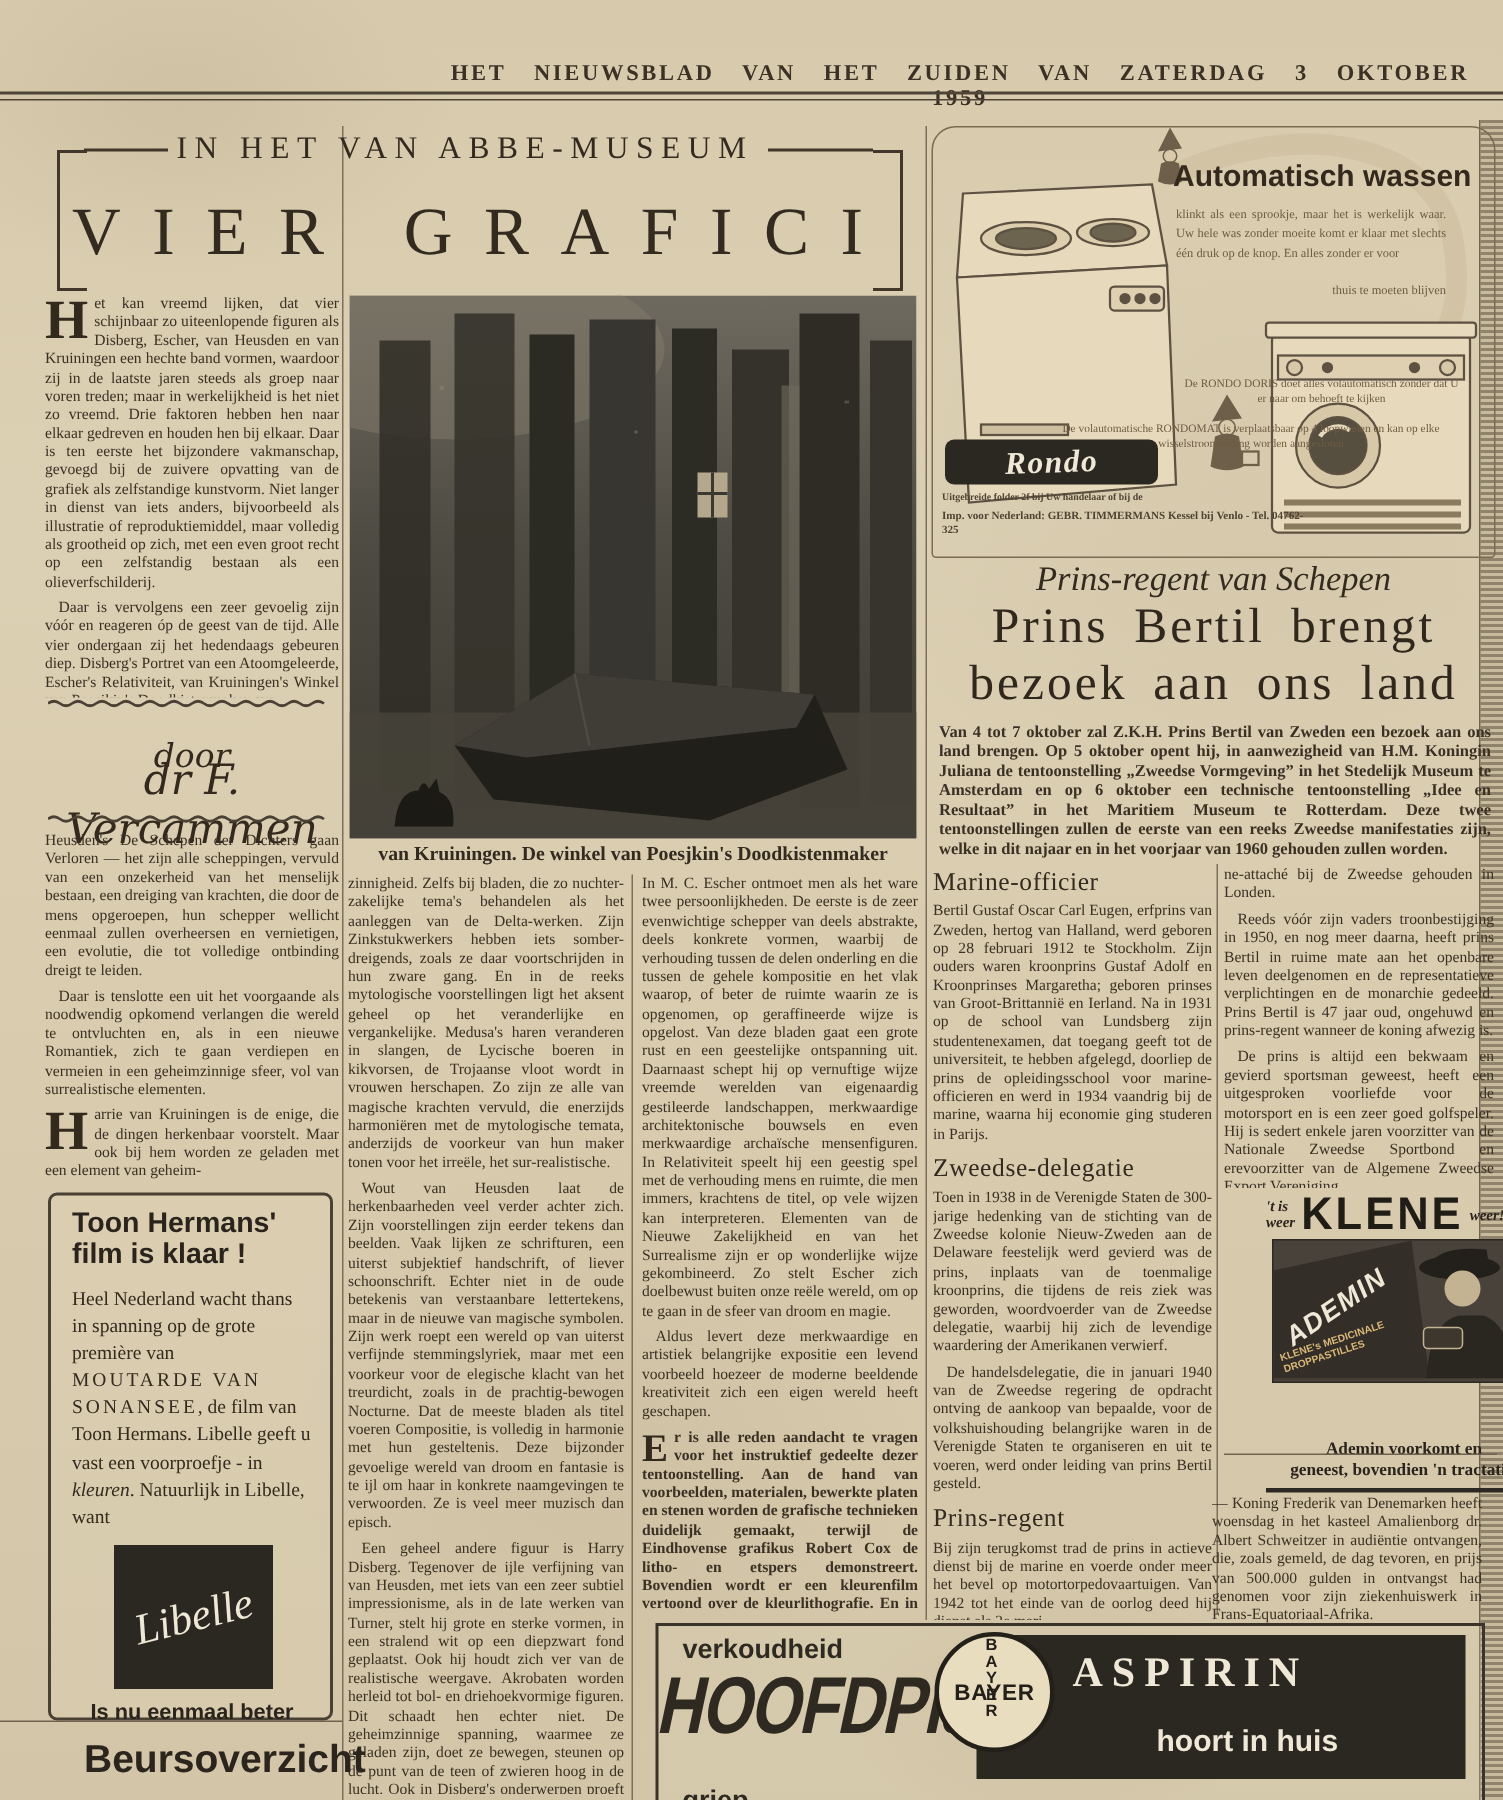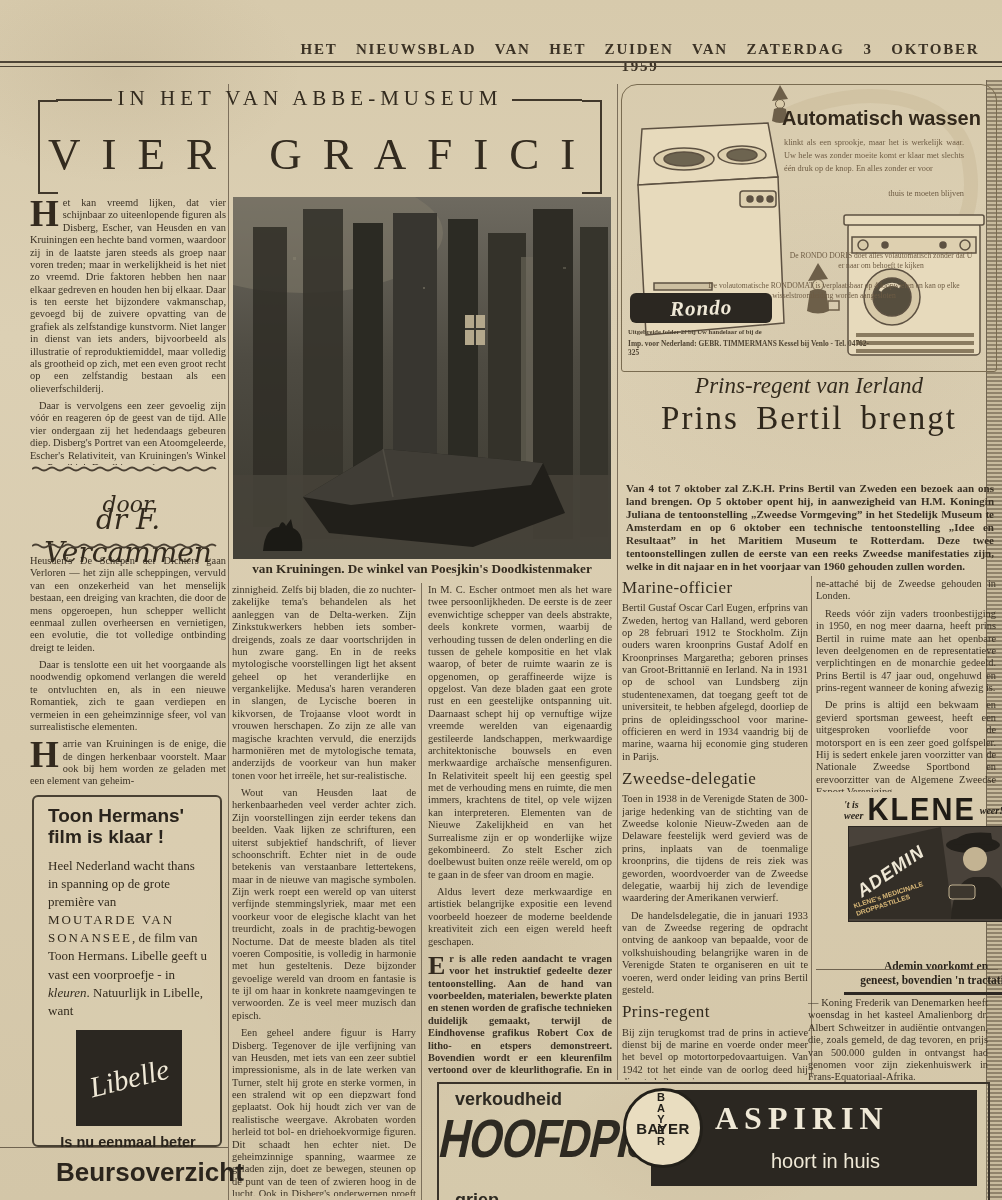--- a/index.html
+++ b/index.html
@@ -179,30 +179,31 @@
     <div class="abs serif" style="left:162px;top:104px;width:180px;font-size:8.3px;text-align:right;color:#6e5c44;">thuis te moeten blijven</div>
     <div class="abs serif" style="left:166px;top:166px;width:186px;font-size:7.6px;line-height:1.35;text-align:center;color:#6e5c44;">De RONDO DORIS doet alles volautomatisch zonder dat U er naar om behoeft te kijken</div>
     <div class="abs serif" style="left:70px;top:196px;width:284px;font-size:7.6px;line-height:1.35;text-align:center;color:#6e5c44;">De volautomatische RONDOMAT is verplaatsbaar op 4 loopwielen en kan op elke wisselstroomleiding worden aangesloten</div>
     <div class="abs blackbox" style="left:8px;top:208px;width:142px;height:30px;border-radius:6px;display:flex;align-items:center;justify-content:center;">
       <span class="serif white" style="font-style:italic;font-weight:bold;font-size:21px;transform:rotate(-2deg);letter-spacing:1px;">Rondo</span>
     </div>
     <div class="abs serif" style="left:6px;top:243px;width:156px;font-size:6.6px;font-weight:bold;color:#4f4433;">Uitgebreide folder 2f bij Uw handelaar of bij de</div>
     <div class="abs serif" style="left:6px;top:254px;width:250px;font-size:7.4px;font-weight:bold;color:#4f4433;">Imp. voor Nederland: GEBR. TIMMERMANS Kessel bij Venlo - Tel. 04762-325</div>
   </div>
 
-  <div class="abs serif" style="left:622px;top:373px;width:374px;font-size:23px;font-style:italic;text-align:center;color:#332b1e;">Prins-regent van Ierland</div>
+  <div class="abs serif" style="left:622px;top:373px;width:374px;font-size:23px;font-style:italic;text-align:center;color:#332b1e;">Prins-regent van Schepen</div>
   <div class="abs serif" style="left:622px;top:400px;width:374px;font-size:33px;letter-spacing:2px;word-spacing:7px;text-align:center;color:#30281c;">Prins Bertil brengt</div>
+  <div class="abs serif" style="left:622px;top:438px;width:374px;font-size:33px;letter-spacing:2px;word-spacing:7px;text-align:center;color:#30281c;">bezoek aan ons land</div>
   <div class="abs bt bold clip" style="left:626px;top:482px;width:368px;height:94px;font-size:11px;">Van 4 tot 7 oktober zal Z.K.H. Prins Bertil van Zweden een bezoek aan ons land brengen. Op 5 oktober opent hij, in aanwezigheid van H.M. Koningin Juliana de tentoonstelling „Zweedse Vormgeving” in het Stedelijk Museum te Amsterdam en op 6 oktober een technische tentoonstelling „Idee en Resultaat” in het Maritiem Museum te Rotterdam. Deze twee tentoonstellingen zullen de eerste van een reeks Zweedse manifestaties zijn, welke in dit najaar en in het voorjaar van 1960 gehouden zullen worden.</div>
 
   <div class="abs bt clip" style="left:622px;top:578px;width:186px;height:502px;">
     <h3 class="sec-head serif" style="margin-top:0;">Marine-officier</h3>
     <p class="first">Bertil Gustaf Oscar Carl Eugen, erfprins van Zweden, hertog van Halland, werd geboren op 28 februari 1912 te Stockholm. Zijn ouders waren kroonprins Gustaf Adolf en Kroonprinses Margaretha; geboren prinses van Groot-Brittannië en Ierland. Na in 1931 op de school van Lundsberg zijn studentenexamen, dat toegang geeft tot de universiteit, te hebben afgelegd, doorliep de prins de opleidingsschool voor marine-officieren en werd in 1934 vaandrig bij de marine, waarna hij economie ging studeren in Parijs.</p>
     <h3 class="sec-head serif">Zweedse-delegatie</h3>
     <p class="first">Toen in 1938 in de Verenigde Staten de 300-jarige hedenking van de stichting van de Zweedse kolonie Nieuw-Zweden aan de Delaware feestelijk werd gevierd was de prins, inplaats van de toenmalige kroonprins, die tijdens de reis ziek was geworden, woordvoerder van de Zweedse delegatie, waarbij hij zich de levendige waardering der Amerikanen verwierf.</p>
-    <p>De handelsdelegatie, die in januari 1933 van de Zweedse regering de opdracht ontving de aankoop van bepaalde, voor de volkshuishouding belangrijke waren in de Verenigde Staten te organiseren en uit te voeren, werd onder leiding van prins Bertil gesteld.</p>
+    <p>De handelsdelegatie, die in januari 1940 van de Zweedse regering de opdracht ontving de aankoop van bepaalde, voor de volkshuishouding belangrijke waren in de Verenigde Staten te organiseren en uit te voeren, werd onder leiding van prins Bertil gesteld.</p>
     <h3 class="sec-head serif">Prins-regent</h3>
     <p class="first">Bij zijn terugkomst trad de prins in actieve dienst bij de marine en voerde onder meer het bevel op motortorpedovaartuigen. Van 1942 tot het einde van de oorlog deed hij dienst als 2e mari-</p>
   </div>
   <div class="abs bt clip" style="left:816px;top:578px;width:180px;height:214px;">
     <p class="first">ne-attaché bij de Zweedse gehouden in Londen.</p>
     <p>Reeds vóór zijn vaders troonbestijging in 1950, en nog meer daarna, heeft prins Bertil in ruime mate aan het openbare leven deelgenomen en de representatieve verplichtingen en de monarchie gedeeld. Prins Bertil is 47 jaar oud, ongehuwd en prins-regent wanneer de koning afwezig is.</p>
     <p>De prins is altijd een bekwaam en gevierd sportsman geweest, heeft een uitgesproken voorliefde voor de motorsport en is een zeer goed golfspeler. Hij is sedert enkele jaren voorzitter van de Nationale Zweedse Sportbond en erevoorzitter van de Algemene Zweedse Export Vereniging.</p>
   </div>
 
   <div class="abs" style="left:814px;top:794px;width:184px;margin-left:30px;">
@@ -256,22 +257,22 @@
   </div>
 
   <div class="rule-h" style="left:0;top:1147px;width:228px;"></div>
   <div class="abs sans" style="left:56px;top:1157px;font-size:26px;font-weight:bold;color:#2b251d;">Beursoverzicht</div>
 
   <div class="abs" style="left:437px;top:1082px;width:549px;height:130px;border:2px solid #3a332a;background:rgba(226,214,186,.2);">
     <div class="abs sans" style="left:16px;top:5px;font-size:18px;font-weight:bold;color:#2e2a22;">verkoudheid</div>
     <div class="abs sans" style="left:8px;top:24px;font-size:43px;font-weight:bold;letter-spacing:-1px;color:#2e2a22;transform:skewX(-12deg) scaleY(1.25);transform-origin:left top;">HOOFDPIJN</div>
     <div class="abs sans" style="left:16px;top:82px;font-size:18px;font-weight:bold;color:#2e2a22;margin-top:24px;">griep</div>
     <div class="abs blackbox" style="left:212px;top:6px;width:326px;height:96px;">
-      <div class="abs serif white" style="left:64px;top:10px;font-size:32px;font-weight:bold;letter-spacing:6px;text-align:center;">ASPIRIN</div>
-      <div class="abs sans white" style="left:120px;top:60px;font-size:20px;font-weight:normal;">hoort in huis</div>
+      <div class="abs serif white" style="left:64px;top:10px;font-size:28px;font-weight:bold;letter-spacing:6px;text-align:center;">ASPIRIN</div>
+      <div class="abs sans white" style="left:120px;top:60px;font-size:20px;font-weight:bold;">hoort in huis</div>
     </div>
     <div class="abs" style="left:184px;top:4px;width:74px;height:74px;border-radius:50%;background:#e9ddc0;border:3px solid #23201a;">
       <span class="abs sans" style="left:0;top:29px;width:74px;text-align:center;font-size:15px;font-weight:bold;color:#23201a;letter-spacing:.5px;">BAYER</span>
       <span class="abs sans" style="left:29px;top:0;height:74px;display:flex;align-items:center;writing-mode:vertical-lr;text-orientation:upright;font-size:11px;font-weight:bold;color:#23201a;letter-spacing:-1px;">BAYER</span>
     </div>
   </div>
 
 </div>
 
 </body></html>

